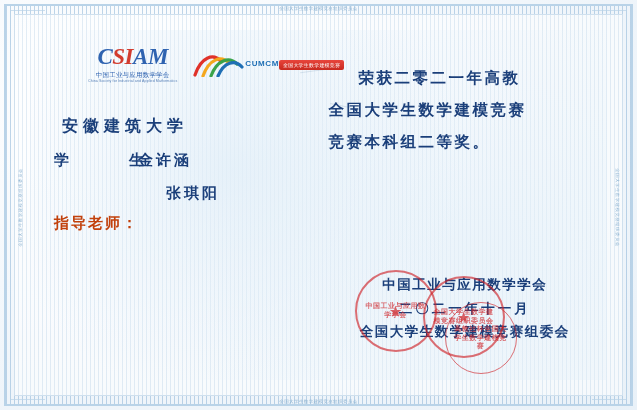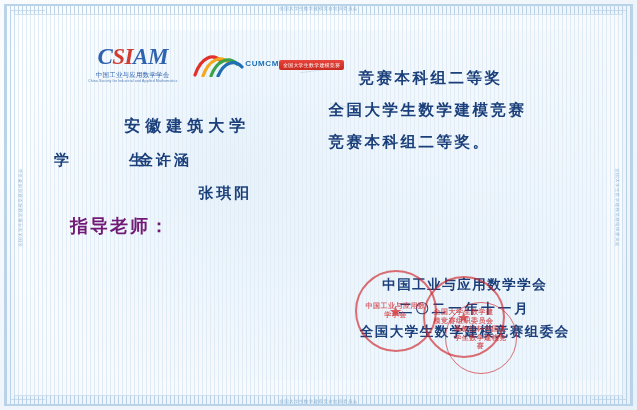--- a/index.html
+++ b/index.html
@@ -132,21 +132,20 @@
     top: 22px;
     right: 22px;
     bottom: 22px;
     display: flex;
   }
   .col-left {
     position: relative;
     width: 50%;
     padding: 14px 6px 0 18px;
     box-sizing: border-box;
-    text-align: center;
   }
   .col-right {
     position: relative;
     width: 50%;
     padding: 40px 18px 0 10px;
     box-sizing: border-box;
   }
 
   
   .logos {
@@ -242,34 +241,35 @@
   .row .label {
     width: 84px;
     letter-spacing: 10px;
     white-space: nowrap;
   }
   .row .value {
     letter-spacing: 3px;
   }
   .names {
     margin: 14px 0 0 98px;
+    padding-left: 28px;
   }
   .names .name {
     font-size: 15px;
     color: #1b3f7a;
     font-weight: bold;
     letter-spacing: 3px;
     margin-bottom: 11px;
   }
   .advisor {
     display: flex;
     align-items: baseline;
-    margin: 10px 0 0 30px;
-    font-size: 18px;
-    color: #701a75;
+    margin: 10px 0 0 14px;
+    font-size: 15px;
+    color: #c2410c;
     font-weight: bold;
   }
   .advisor .label {
     letter-spacing: 2px;
     white-space: nowrap;
   }
   .advisor .value {
     margin-left: 12px;
     letter-spacing: 10px;
   }
@@ -424,21 +424,21 @@
 
       <div class="advisor">
         <span class="label">指导老师：</span>
       </div>
 
     </div>
 
     <div class="col-right">
 
       <div class="award-text">
-        <span class="line indent">竞赛本科组二等奖</span>
+        <span class="line indent">荣获二零二一年高教</span>
         <span class="line">全国大学生数学建模竞赛</span>
         <span class="line">竞赛本科组二等奖。</span>
       </div>
 
       <div class="signature">
         <span class="line">中国工业与应用数学学会</span>
         <span class="line date">二〇二一年十一月</span>
         <span class="line">全国大学生数学建模竞赛组委会</span>
       </div>
 

